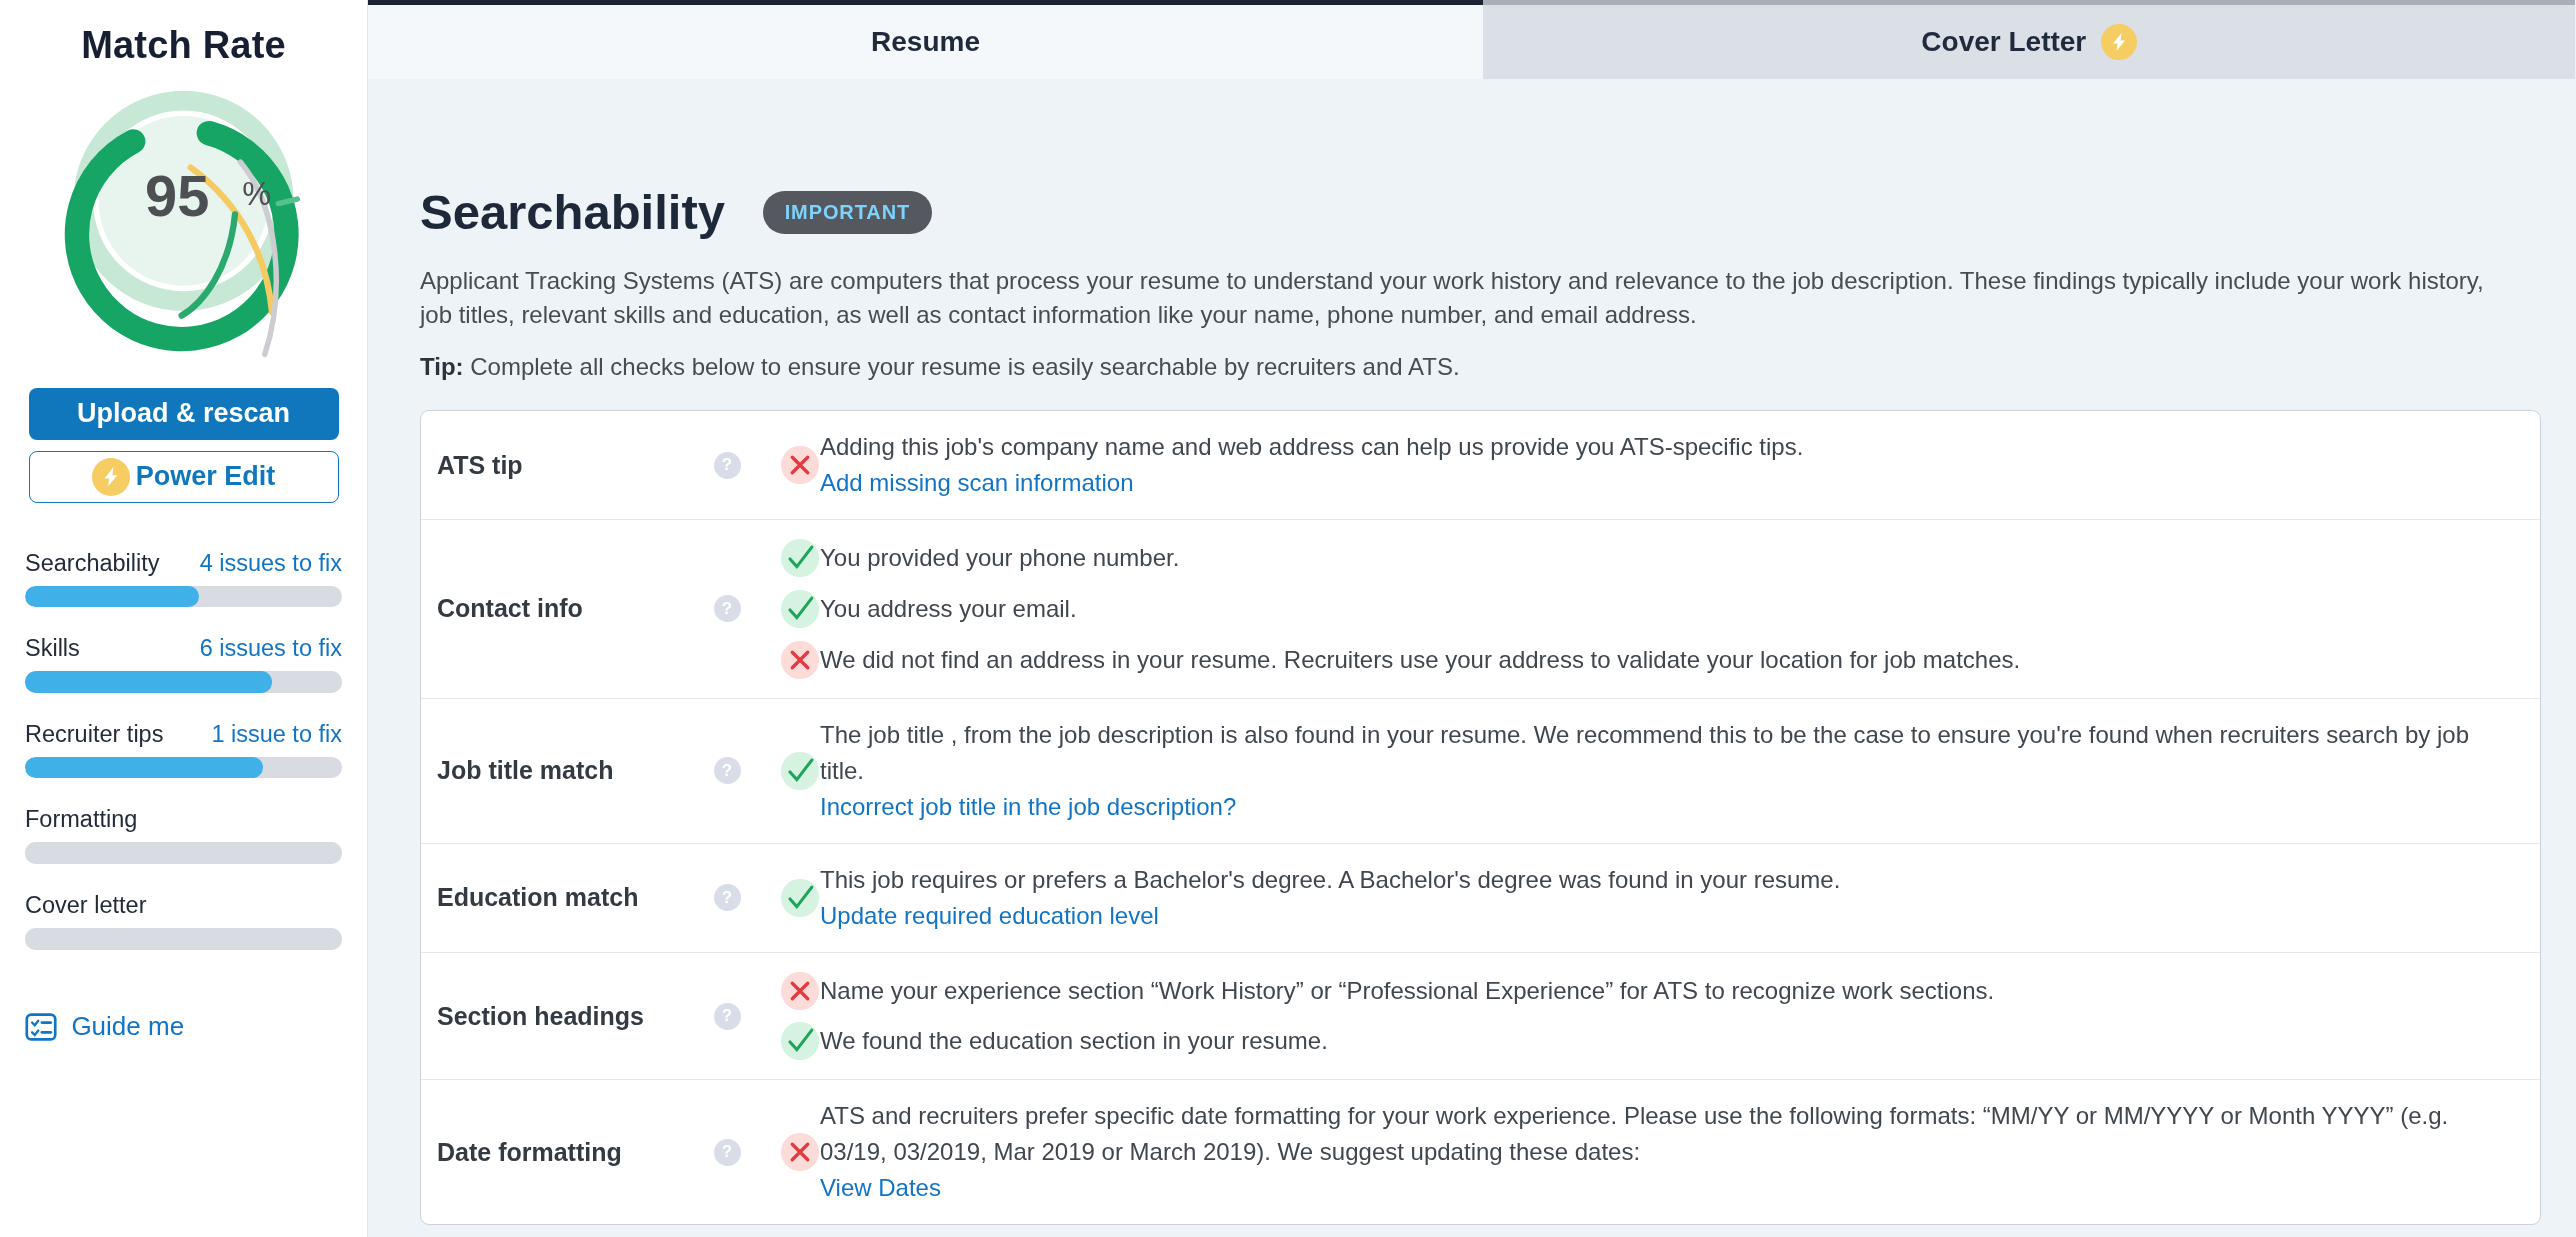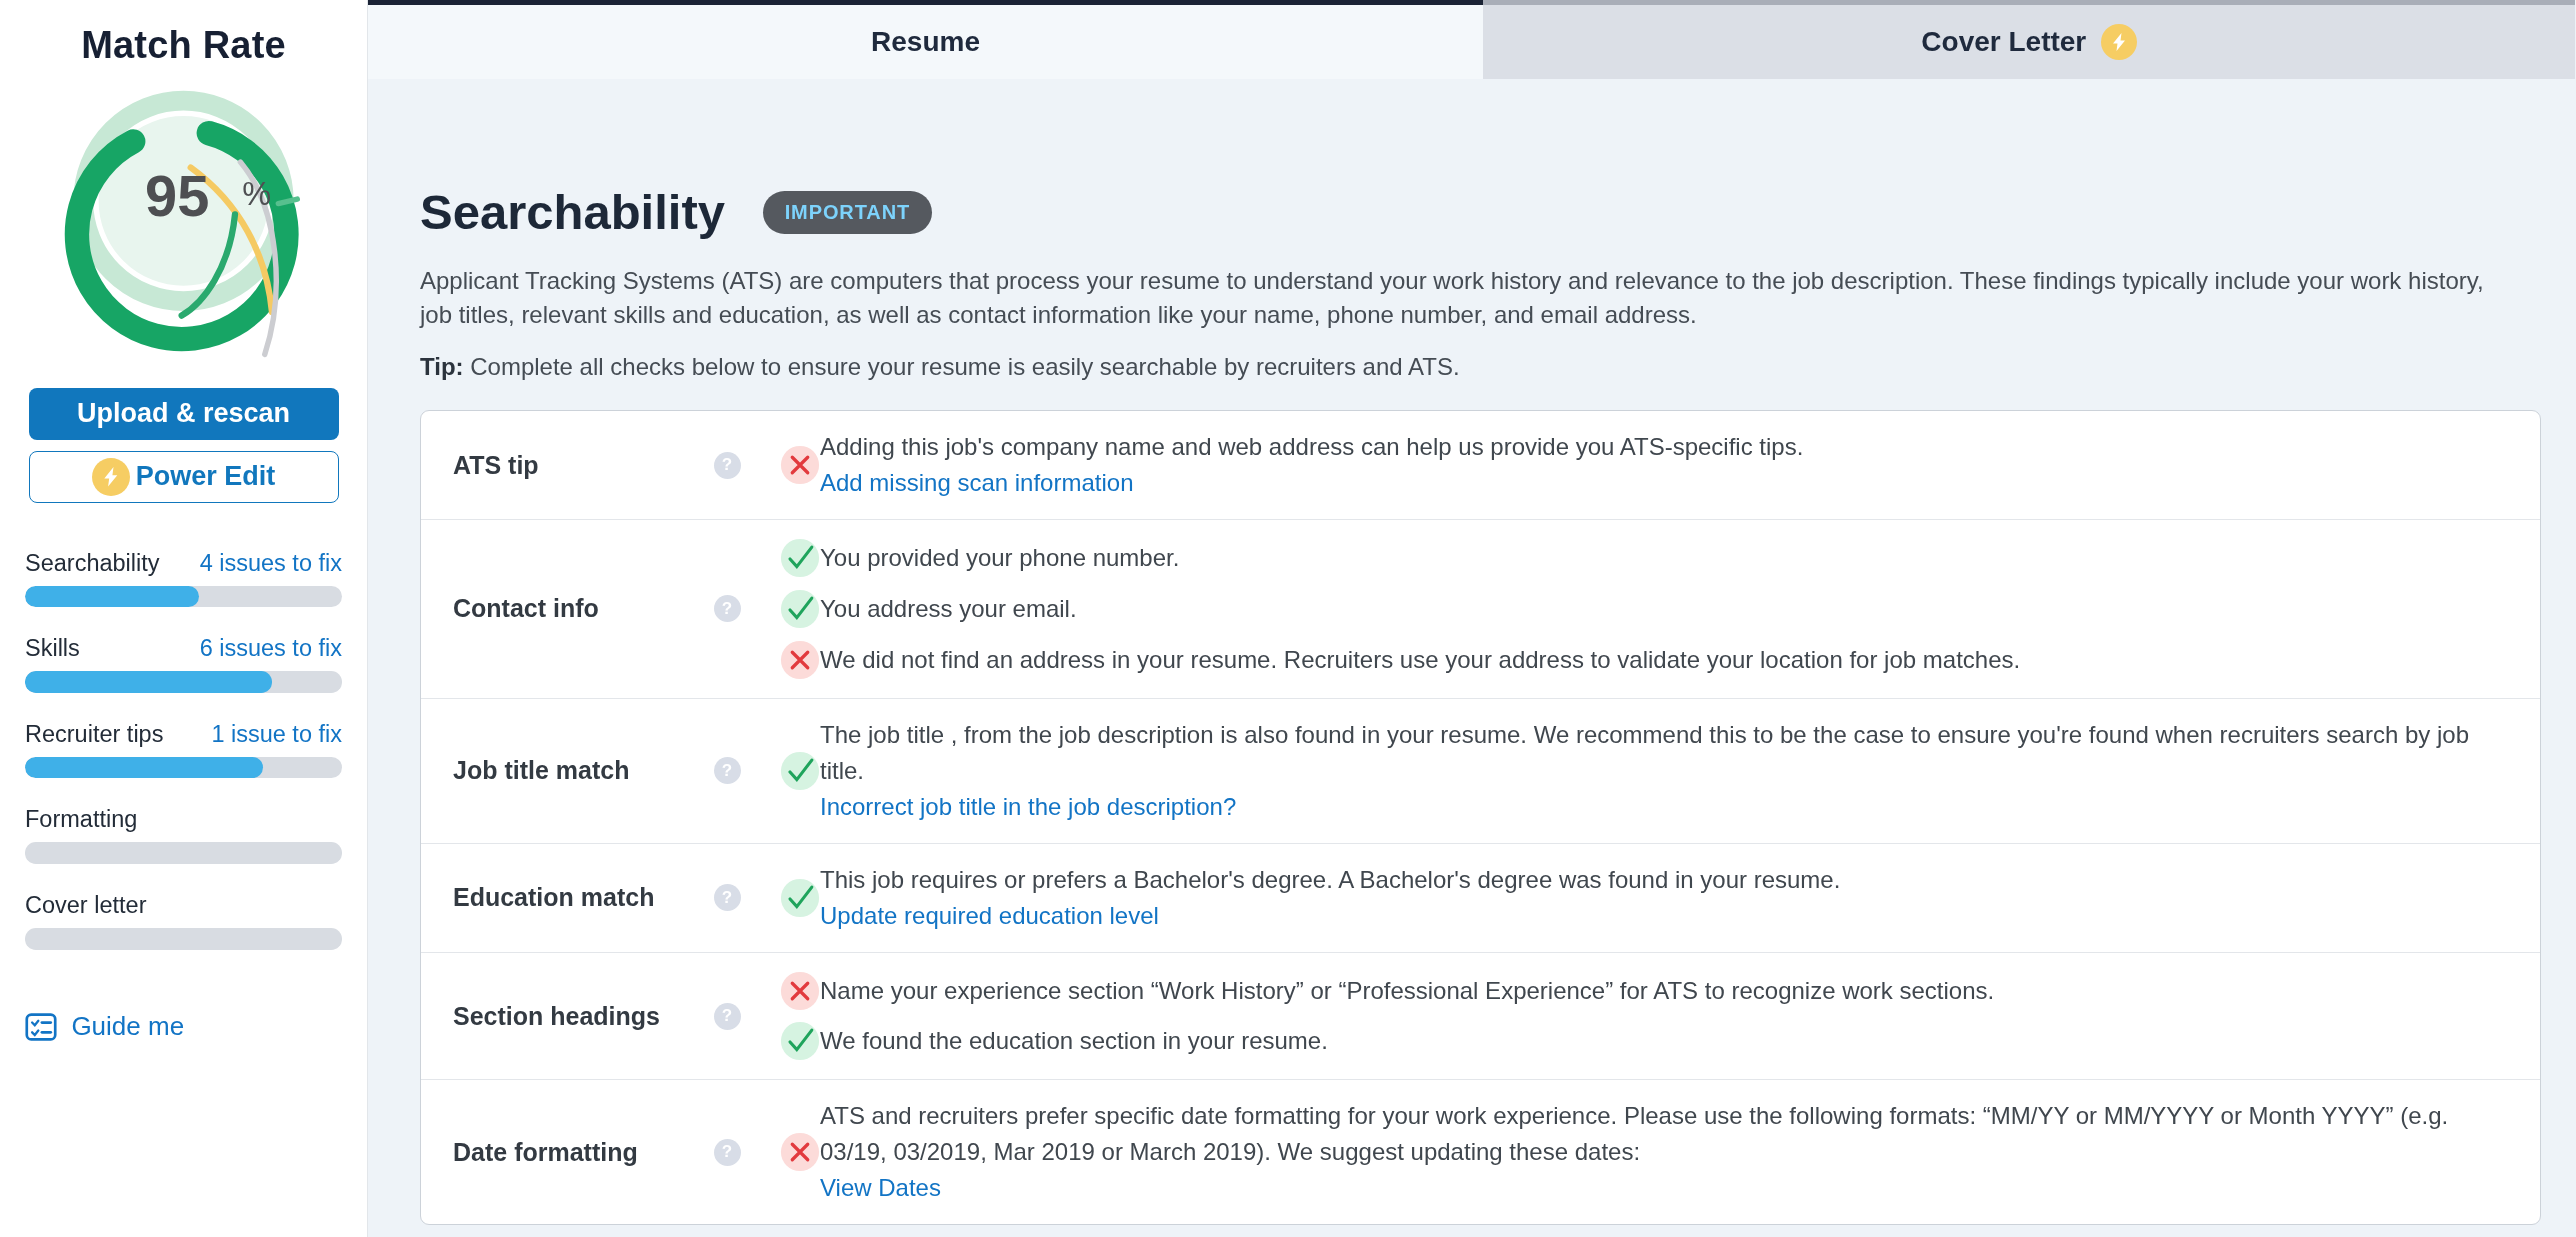--- a/index.html
+++ b/index.html
@@ -65,21 +65,21 @@
 
   .card {
     margin-top: 29px; width: 2121px; background: #ffffff;
     border: 0.9px solid #ccd2d9; border-radius: 9px; overflow: hidden;
   }
   .check-row {
     display: grid; grid-template-columns: 271px 70px 1fr;
     padding: 18px 21.6px 18px 0; align-items: center;
   }
   .check-row + .check-row { border-top: 1.8px solid #e3e6ea; }
-  .check-label { padding-left: 32px; font-size: 25px; font-weight: 700; color: #333a42; }
+  .check-label { padding-left: 16px; font-size: 25px; font-weight: 700; color: #333a42; }
   .help-cell { display: flex; justify-content: center; }
   .help-icon {
     width: 27px; height: 27px; border-radius: 50%; background: #d8dde7;
     color: #ffffff; font-size: 17px; font-weight: 700;
     display: flex; align-items: center; justify-content: center; cursor: pointer;
   }
   .check-items { display: flex; flex-direction: column; gap: 10.8px; padding-left: 18px; }
   .check-item { display: flex; align-items: center; }
   .st-icon { width: 40px; height: 40px; flex: none; }
   .check-text { font-size: 24px; line-height: 36px; color: #40474e; max-width: 1714px; }

